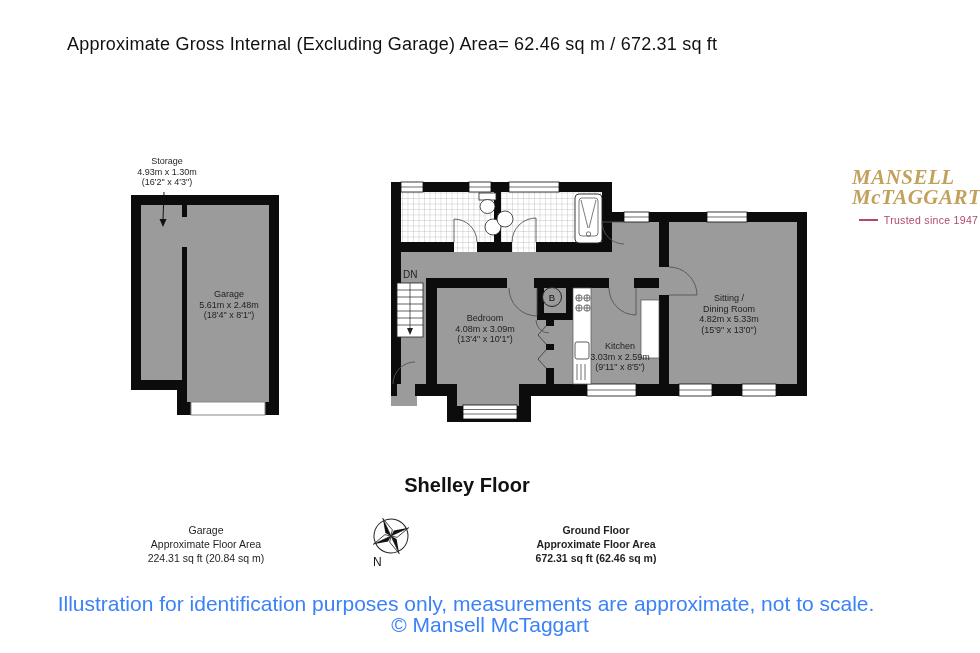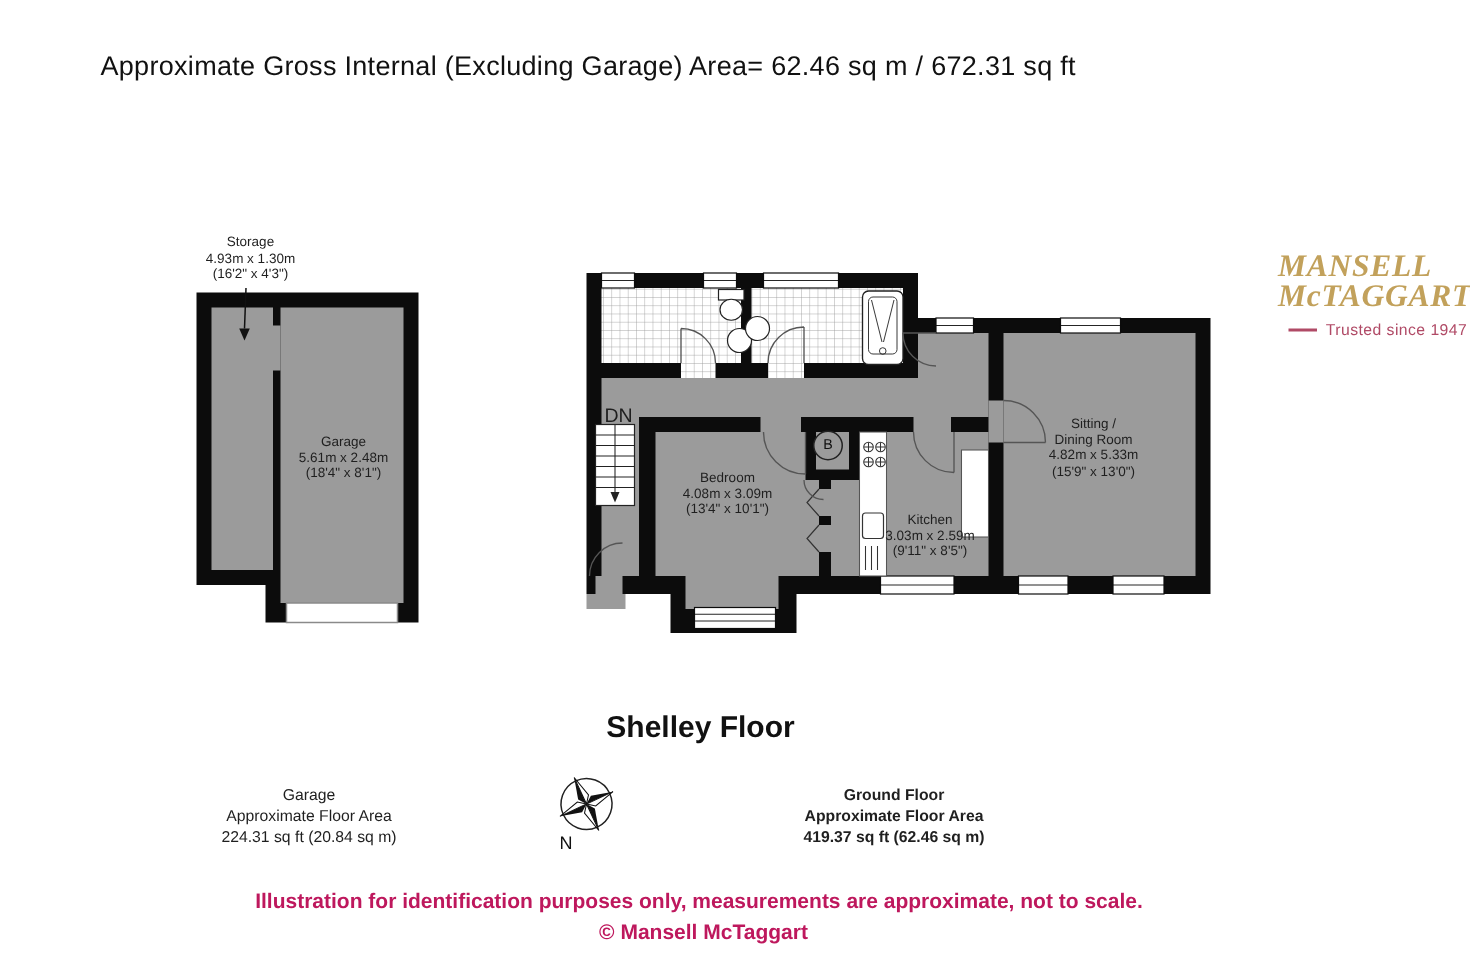--- a/index.html
+++ b/index.html
@@ -2,27 +2,27 @@
 <html><head>
 <meta charset="utf-8">
 <style>
   html,body{margin:0;padding:0;background:#ffffff;}
   .canvas{position:relative;width:980px;height:653px;background:#ffffff;overflow:hidden;
           font-family:"Liberation Sans", sans-serif;color:#1a1a1a;margin-left:39px;}
   .title{position:absolute;left:28px;top:34px;font-size:18px;letter-spacing:0.2px;color:#111;white-space:nowrap;}
   svg.plan{position:absolute;left:0;top:0;width:980px;height:653px;}
   .lbl{position:absolute;text-align:center;transform:translateX(-50%);font-size:9px;line-height:10.5px;color:#1f1f1f;white-space:nowrap;}
   .lbl span{display:block;}
-  .dn{position:absolute;font-size:13px;color:#1f1f1f;}
+  .dn{position:absolute;font-size:10px;color:#1f1f1f;}
   .b-lbl{position:absolute;transform:translate(-50%,-50%);font-size:9.5px;color:#111;}
   .street{position:absolute;transform:translateX(-50%);font-size:20px;font-weight:bold;color:#111;white-space:nowrap;}
   .area-lbl{position:absolute;text-align:center;transform:translateX(-50%);font-size:10.5px;line-height:14px;color:#1f1f1f;white-space:nowrap;}
   .area-lbl span{display:block;}
   .n-lbl{position:absolute;font-size:12px;color:#111;}
-  .footer-line{position:absolute;transform:translateX(-50%);font-size:14px;color:#be185d;white-space:nowrap;font-weight:bold;}
+  .footer-line{position:absolute;transform:translateX(-50%);font-size:21px;color:#3b82f6;white-space:nowrap;}
   .logo{position:absolute;left:813px;top:167px;width:158px;}
   .logo .name{font-family:"Liberation Serif", serif;font-style:italic;font-weight:bold;
               font-size:21px;line-height:20px;letter-spacing:0.5px;}
   .logo .tagline-row{margin-top:7px;display:flex;align-items:center;justify-content:center;gap:6px;}
   .logo .dash{width:19px;height:2px;}
   .logo .tagline{font-size:10.5px;letter-spacing:0.3px;white-space:nowrap;}
 </style>
 </head>
 <body>
 
@@ -194,40 +194,40 @@
   <div class="lbl" style="left:446px;top:313px;">
     <span>Bedroom</span>
     <span>4.08m x 3.09m</span>
     <span>(13'4" x 10'1")</span>
   </div>
   <div class="lbl" style="left:581px;top:341px;">
     <span>Kitchen</span>
     <span>3.03m x 2.59m</span>
     <span>(9'11" x 8'5")</span>
   </div>
-  <div class="lbl" style="left:690px;top:277px;">
+  <div class="lbl" style="left:690px;top:293px;">
     <span>Sitting /</span>
     <span>Dining Room</span>
     <span>4.82m x 5.33m</span>
     <span>(15'9" x 13'0")</span>
   </div>
 
   <div class="dn" style="left:364px;top:269px;">DN</div>
   <div class="b-lbl" style="left:513px;top:297px;">B</div>
   <div class="n-lbl" style="left:334px;top:555px;">N</div>
 
   <div class="street" style="left:428px;top:474px;">Shelley Floor</div>
 
   <div class="area-lbl" style="left:167px;top:523px;">
     <span>Garage</span>
     <span>Approximate Floor Area</span>
     <span>224.31 sq ft (20.84 sq m)</span>
   </div>
   <div class="area-lbl" style="left:557px;top:523px;font-weight:bold;">
     <span>Ground Floor</span>
     <span>Approximate Floor Area</span>
-    <span>419.37 sq ft (62.46 sq m)</span>
+    <span>672.31 sq ft (62.46 sq m)</span>
   </div>
 
   <div class="footer-line" style="left:427px;top:592px;">Illustration for identification purposes only, measurements are approximate, not to scale.</div>
-  <div class="footer-line" style="left:430px;top:613px;">© Mansell McTaggart</div>
+  <div class="footer-line" style="left:451px;top:613px;">© Mansell McTaggart</div>
 
 </div>
 
 </body></html>

